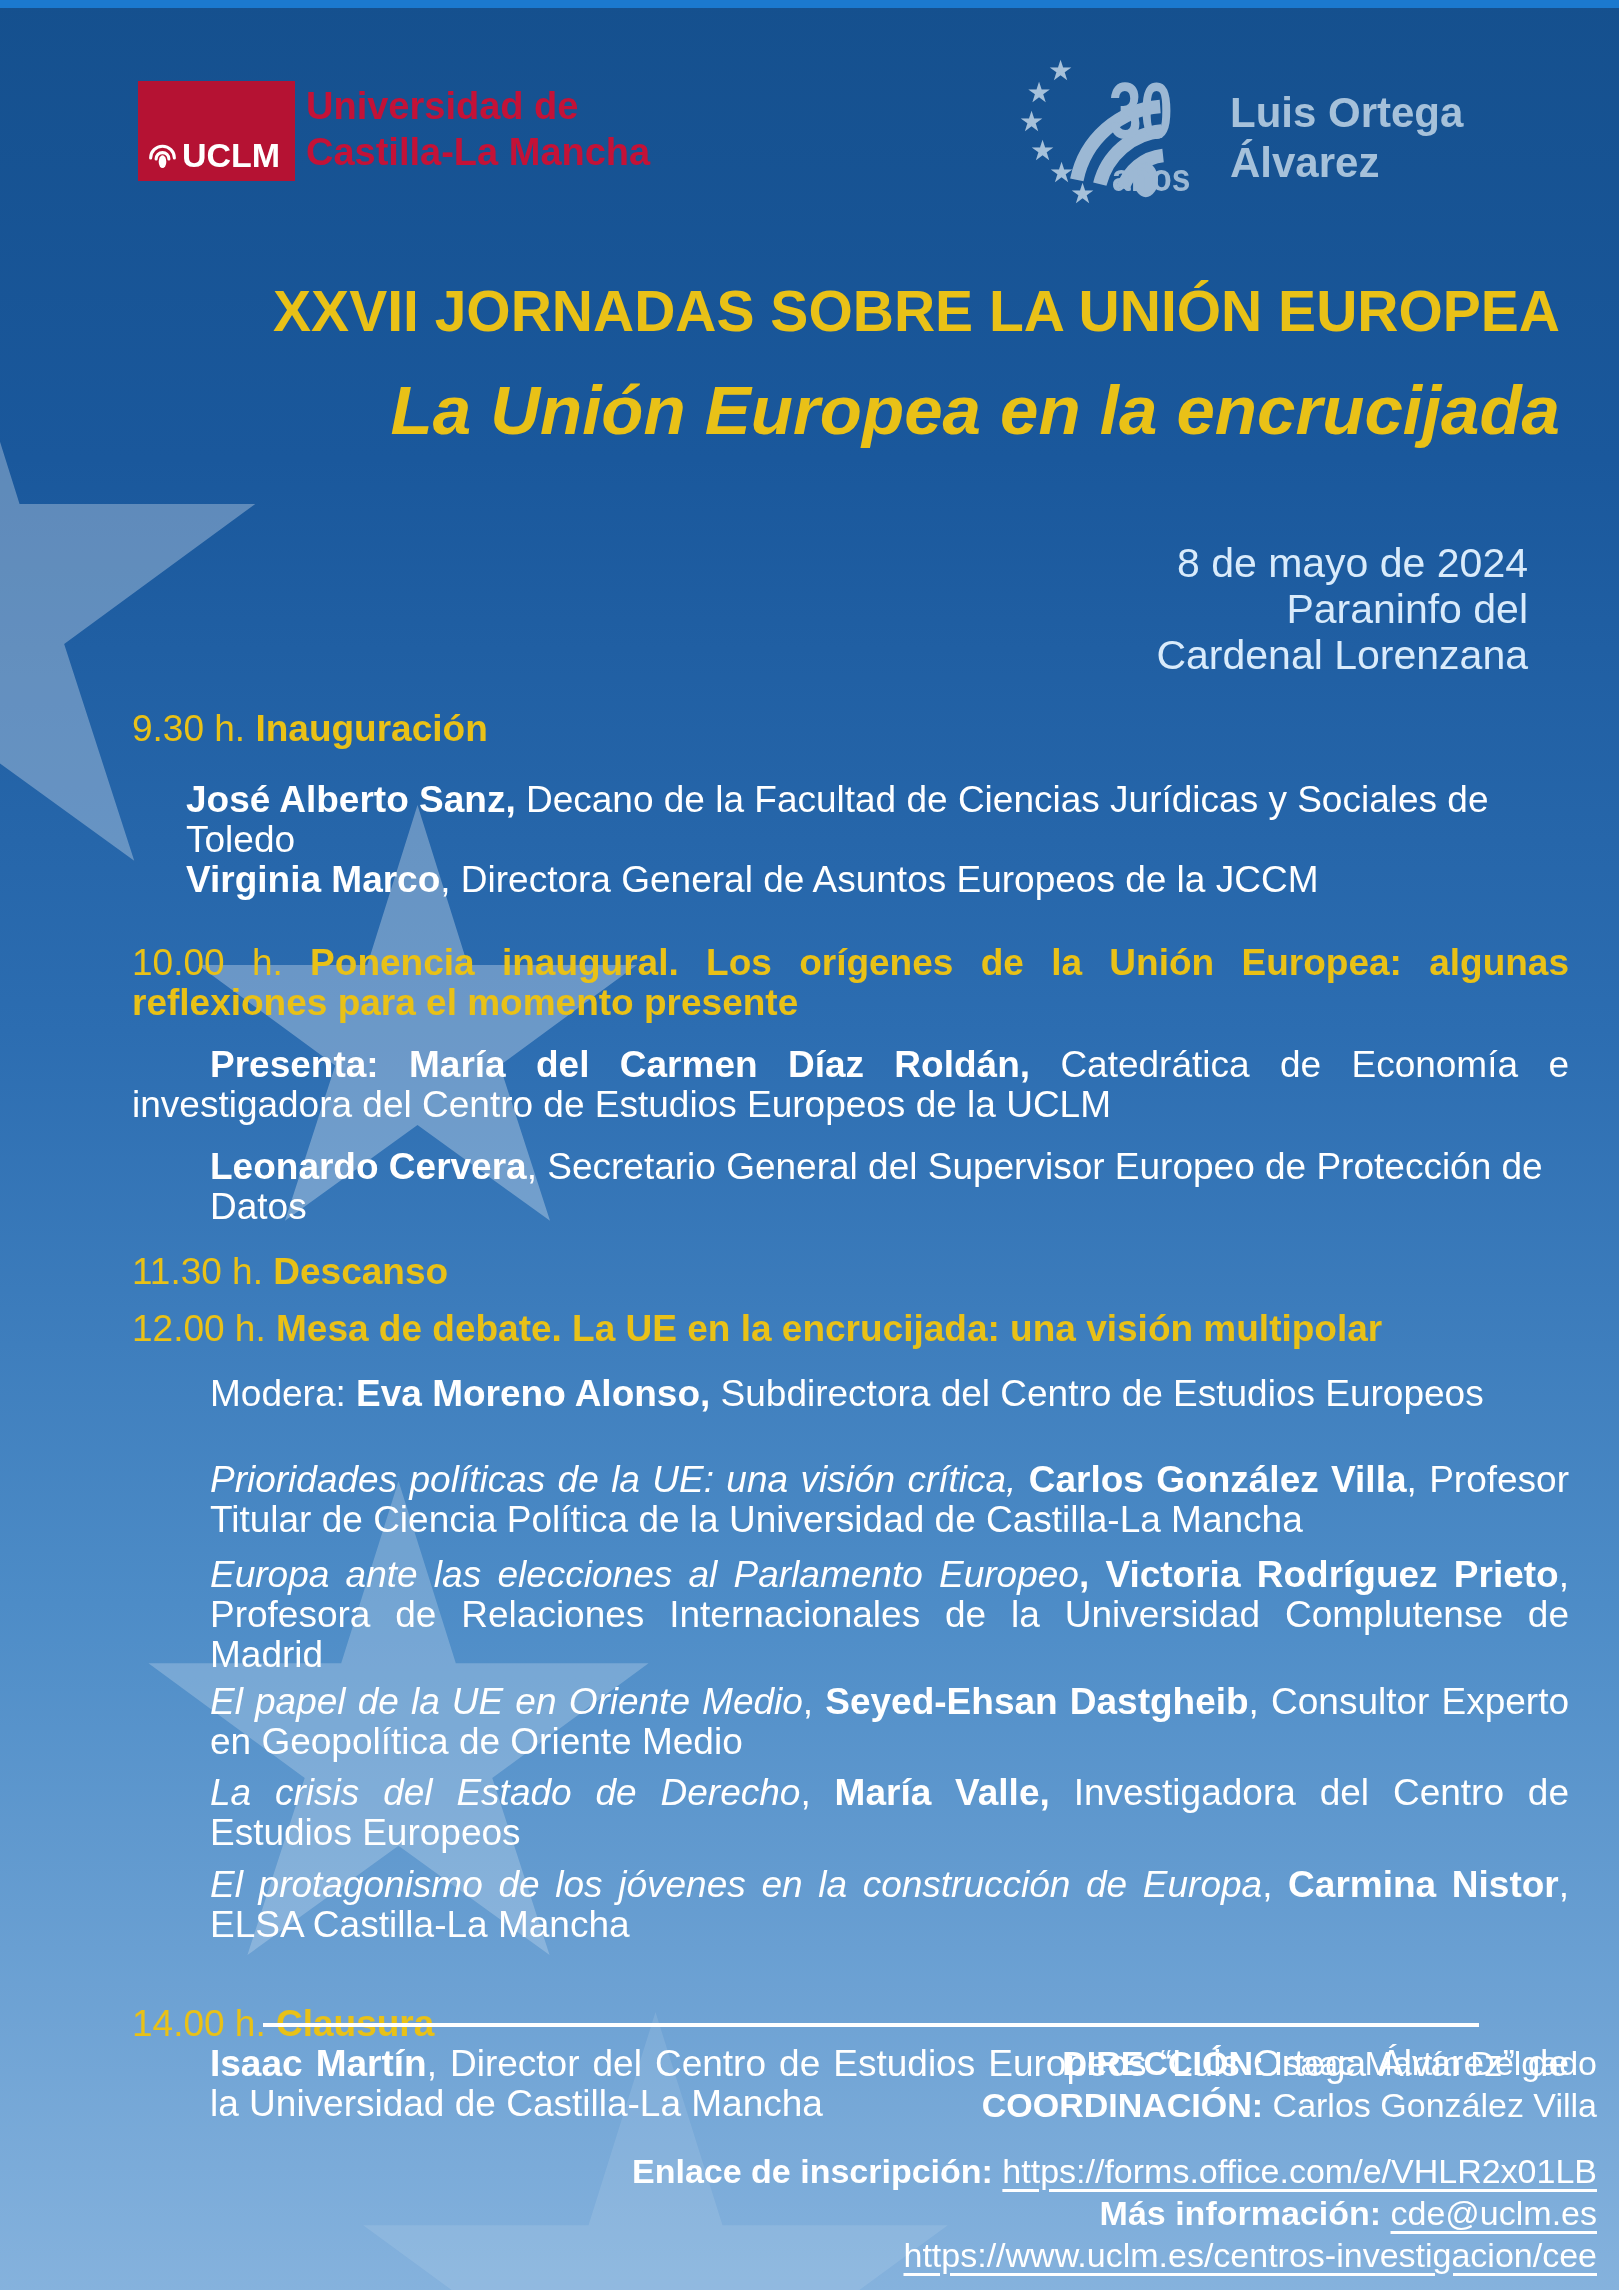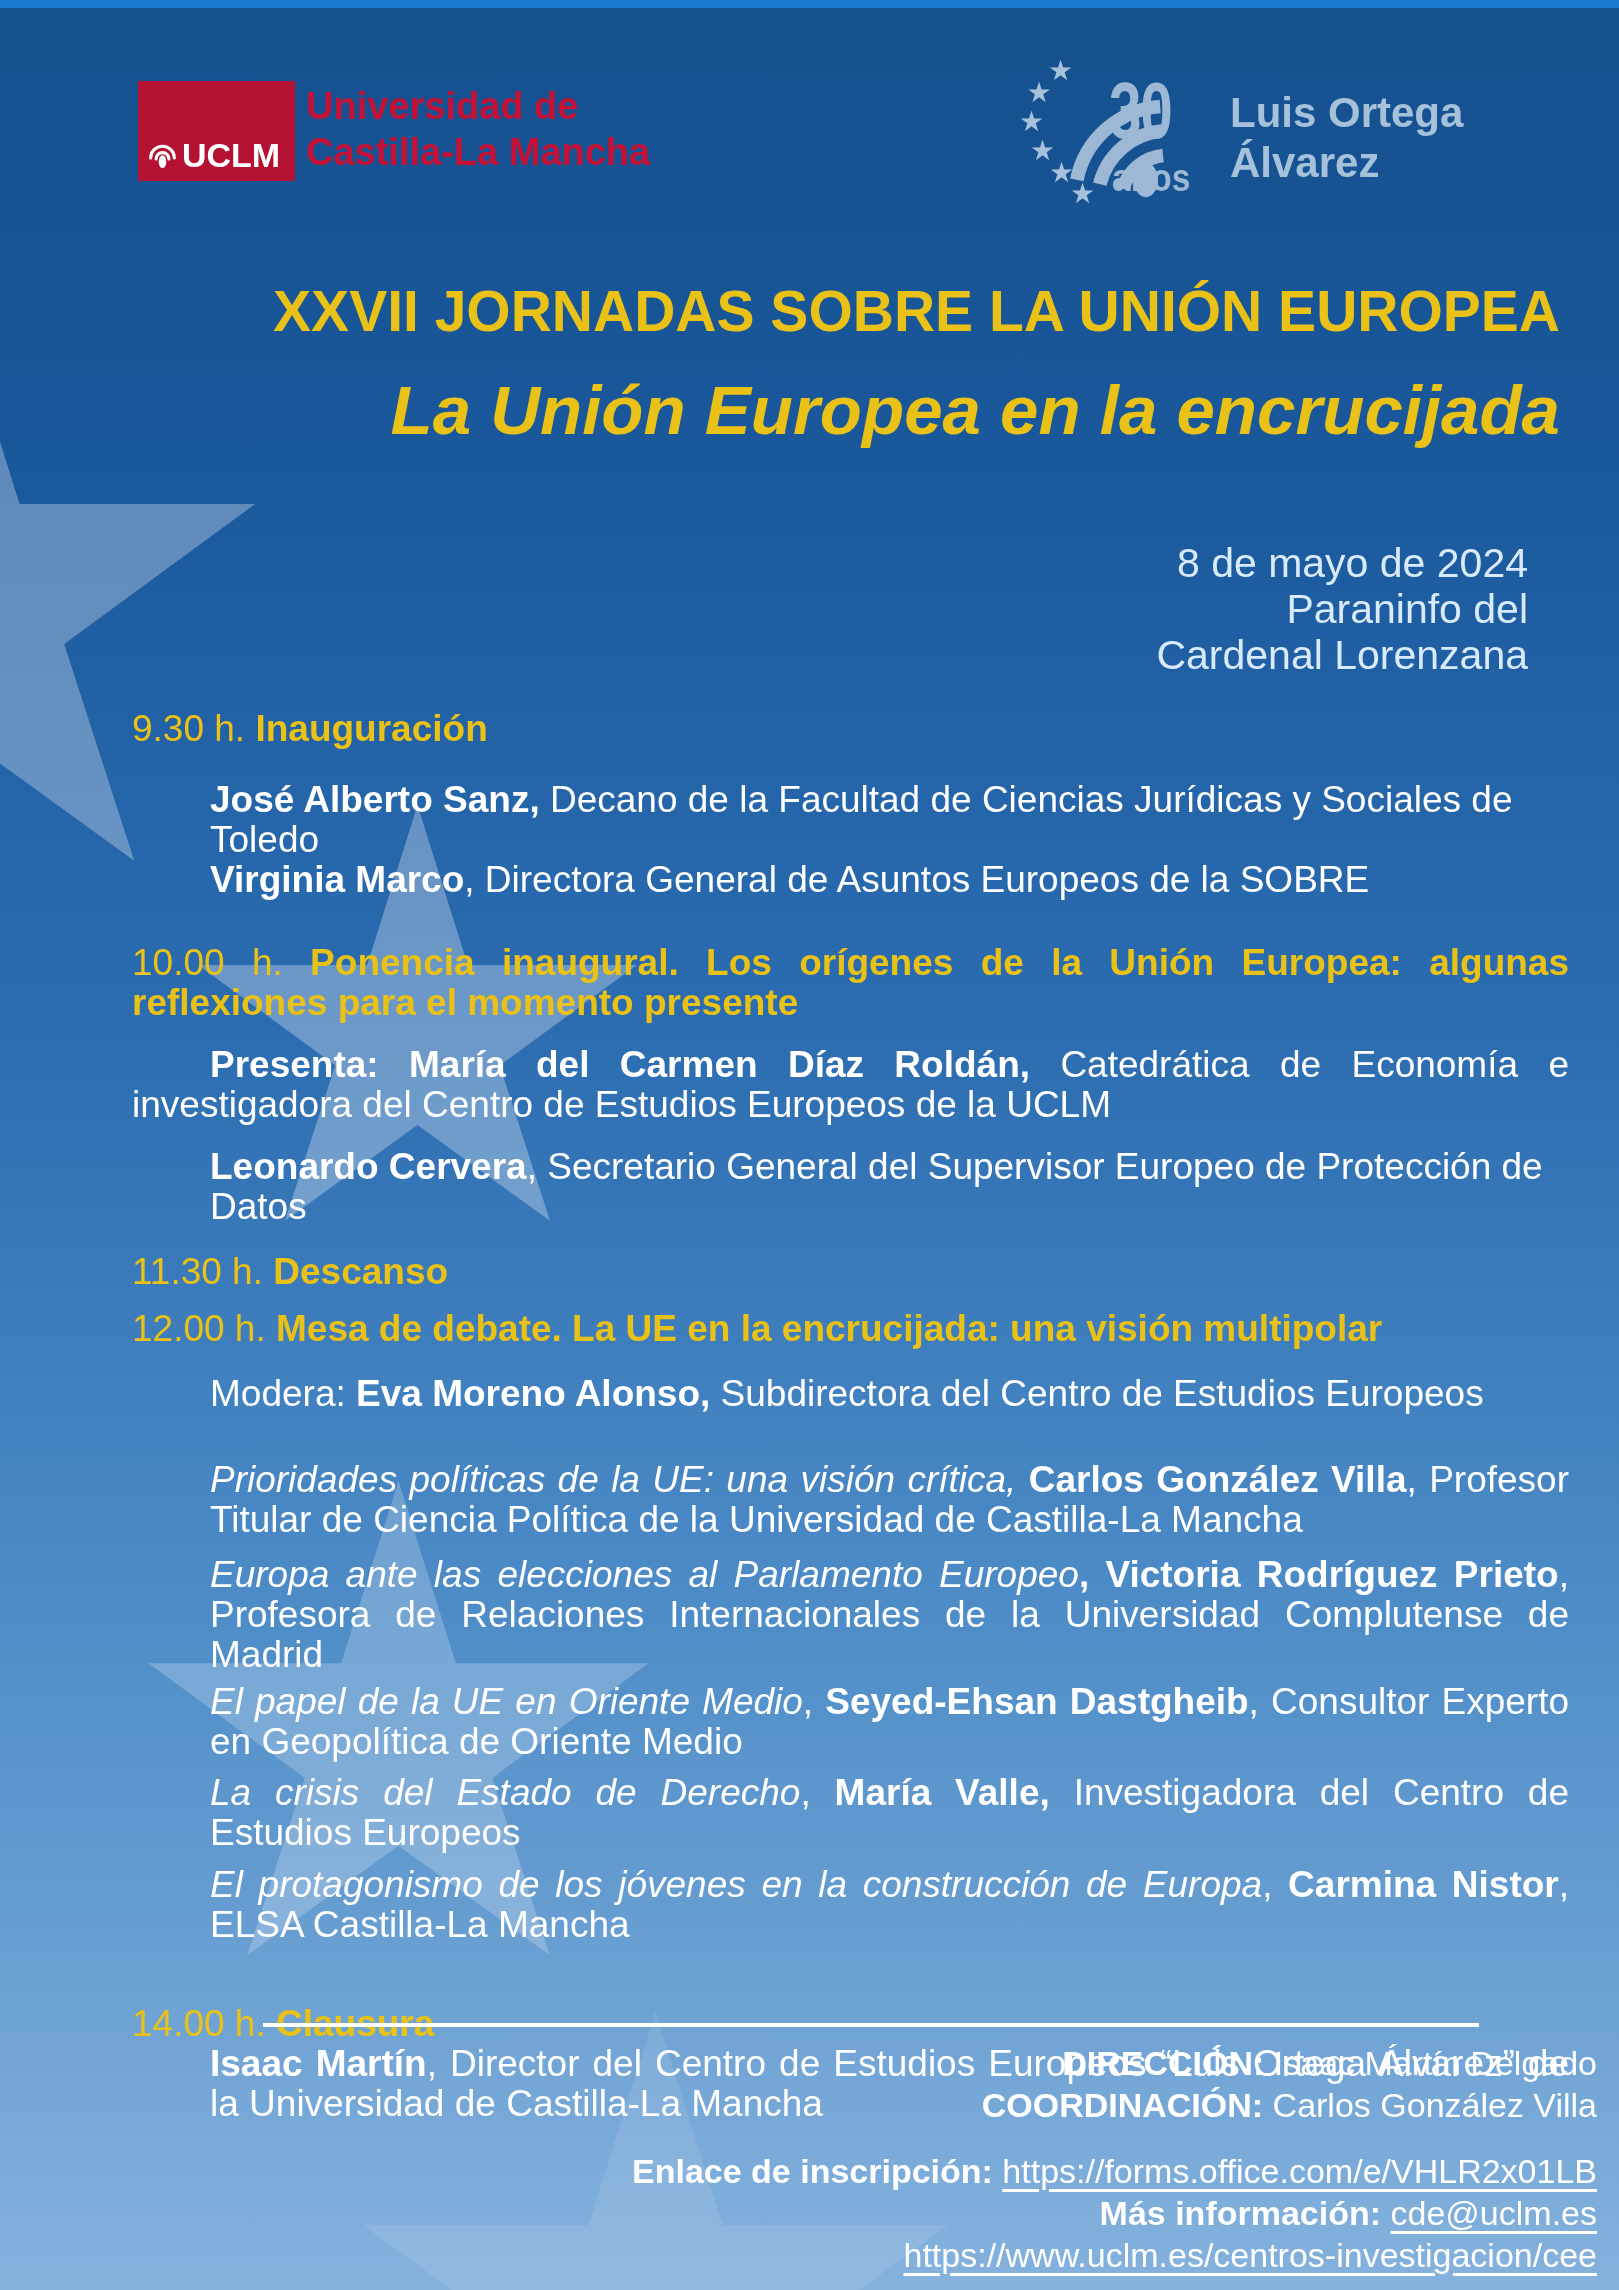--- a/index.html
+++ b/index.html
@@ -54,21 +54,21 @@
   .date-block{position:absolute;right:92px;top:540px;text-align:right;color:var(--datecol);font-size:41px;line-height:46px;}
 
   
   .program{position:absolute;left:132px;top:706px;width:1437px;color:#fff;font-size:37px;line-height:40px;}
   .b{font-weight:bold;}
   .i{font-style:italic;}
   .time-header{color:var(--yellow);}
   .ytime{color:var(--yellow);}
   .ytitle{color:var(--yellow);font-weight:bold;}
   .block-session-930-header{margin-top:2.8px;}
-  .block-session-930-speakers{margin-left:78px;margin-top:31px;}
+  .block-session-930-speakers{margin-left:54px;margin-top:31px;}
   .block-session-1000-header{margin-top:43px;text-align:justify;}
   .block-session-1000-presenta{text-indent:78px;margin-top:22px;text-align:justify;}
   .block-session-1000-speaker{margin-left:78px;margin-top:22px;}
   .block-session-1130-header{margin-top:25px;}
   .block-session-1200-header{margin-top:17.5px;}
   .block-session-1200-moderator{margin-left:78px;margin-top:25px;}
   .block-talk-1{margin-left:78px;margin-top:46px;text-align:justify;}
   .block-talk-2{margin-left:78px;margin-top:14.8px;text-align:justify;}
   .block-talk-3{margin-left:78px;margin-top:7.4px;text-align:justify;}
   .block-talk-4{margin-left:78px;margin-top:11px;text-align:justify;}
@@ -142,21 +142,21 @@
   </div>
 
   <div class="date-block">
     <div>8 de mayo de 2024</div>
     <div>Paraninfo del</div>
     <div>Cardenal Lorenzana</div>
   </div>
 
   <div class="program">
       <div class="time-header block-session-930-header"><span class="ytime">9.30 h. </span><span class="ytitle">Inauguración</span></div>
-      <div class="para block-session-930-speakers"><span class="b">José Alberto Sanz,</span><span> Decano de la Facultad de Ciencias Jurídicas y Sociales de Toledo</span><br><span class="b">Virginia Marco</span><span>, Directora General de Asuntos Europeos de la SOBRE</span></div>
+      <div class="para block-session-930-speakers"><span class="b">José Alberto Sanz,</span><span> Decano de la Facultad de Ciencias Jurídicas y Sociales de Toledo</span><br><span class="b">Virginia Marco</span><span>, Directora General de Asuntos Europeos de la JCCM</span></div>
       <div class="time-header block-session-1000-header"><span class="ytime">10.00 h. </span><span class="ytitle">Ponencia inaugural. Los orígenes de la Unión Europea: algunas reflexiones para el momento presente</span></div>
       <div class="para block-session-1000-presenta"><span class="b">Presenta: María del Carmen Díaz Roldán,</span><span> Catedrática de Economía e investigadora del Centro de Estudios Europeos de la UCLM</span></div>
       <div class="para block-session-1000-speaker"><span class="b">Leonardo Cervera</span><span>, Secretario General del Supervisor Europeo de Protección de Datos</span></div>
       <div class="time-header block-session-1130-header"><span class="ytime">11.30 h. </span><span class="ytitle">Descanso</span></div>
       <div class="time-header block-session-1200-header"><span class="ytime">12.00 h. </span><span class="ytitle">Mesa de debate. La UE en la encrucijada: una visión multipolar</span></div>
       <div class="para block-session-1200-moderator"><span>Modera: </span><span class="b">Eva Moreno Alonso,</span><span> Subdirectora del Centro de Estudios Europeos</span></div>
       <div class="para block-talk-1"><span class="i">Prioridades políticas de la UE: una visión crítica,</span><span> </span><span class="b">Carlos González Villa</span><span>, Profesor Titular de Ciencia Política de la Universidad de Castilla-La Mancha</span></div>
       <div class="para block-talk-2"><span class="i">Europa ante las elecciones al Parlamento Europeo</span><span class="b">, Victoria Rodríguez Prieto</span><span>, Profesora de Relaciones Internacionales de la Universidad Complutense de Madrid</span></div>
       <div class="para block-talk-3"><span class="i">El papel de la UE en Oriente Medio</span><span>, </span><span class="b">Seyed-Ehsan Dastgheib</span><span>, Consultor Experto en Geopolítica de Oriente Medio</span></div>
       <div class="para block-talk-4"><span class="i">La crisis del Estado de Derecho</span><span>, </span><span class="b">María Valle,</span><span> Investigadora del Centro de Estudios Europeos</span></div>

